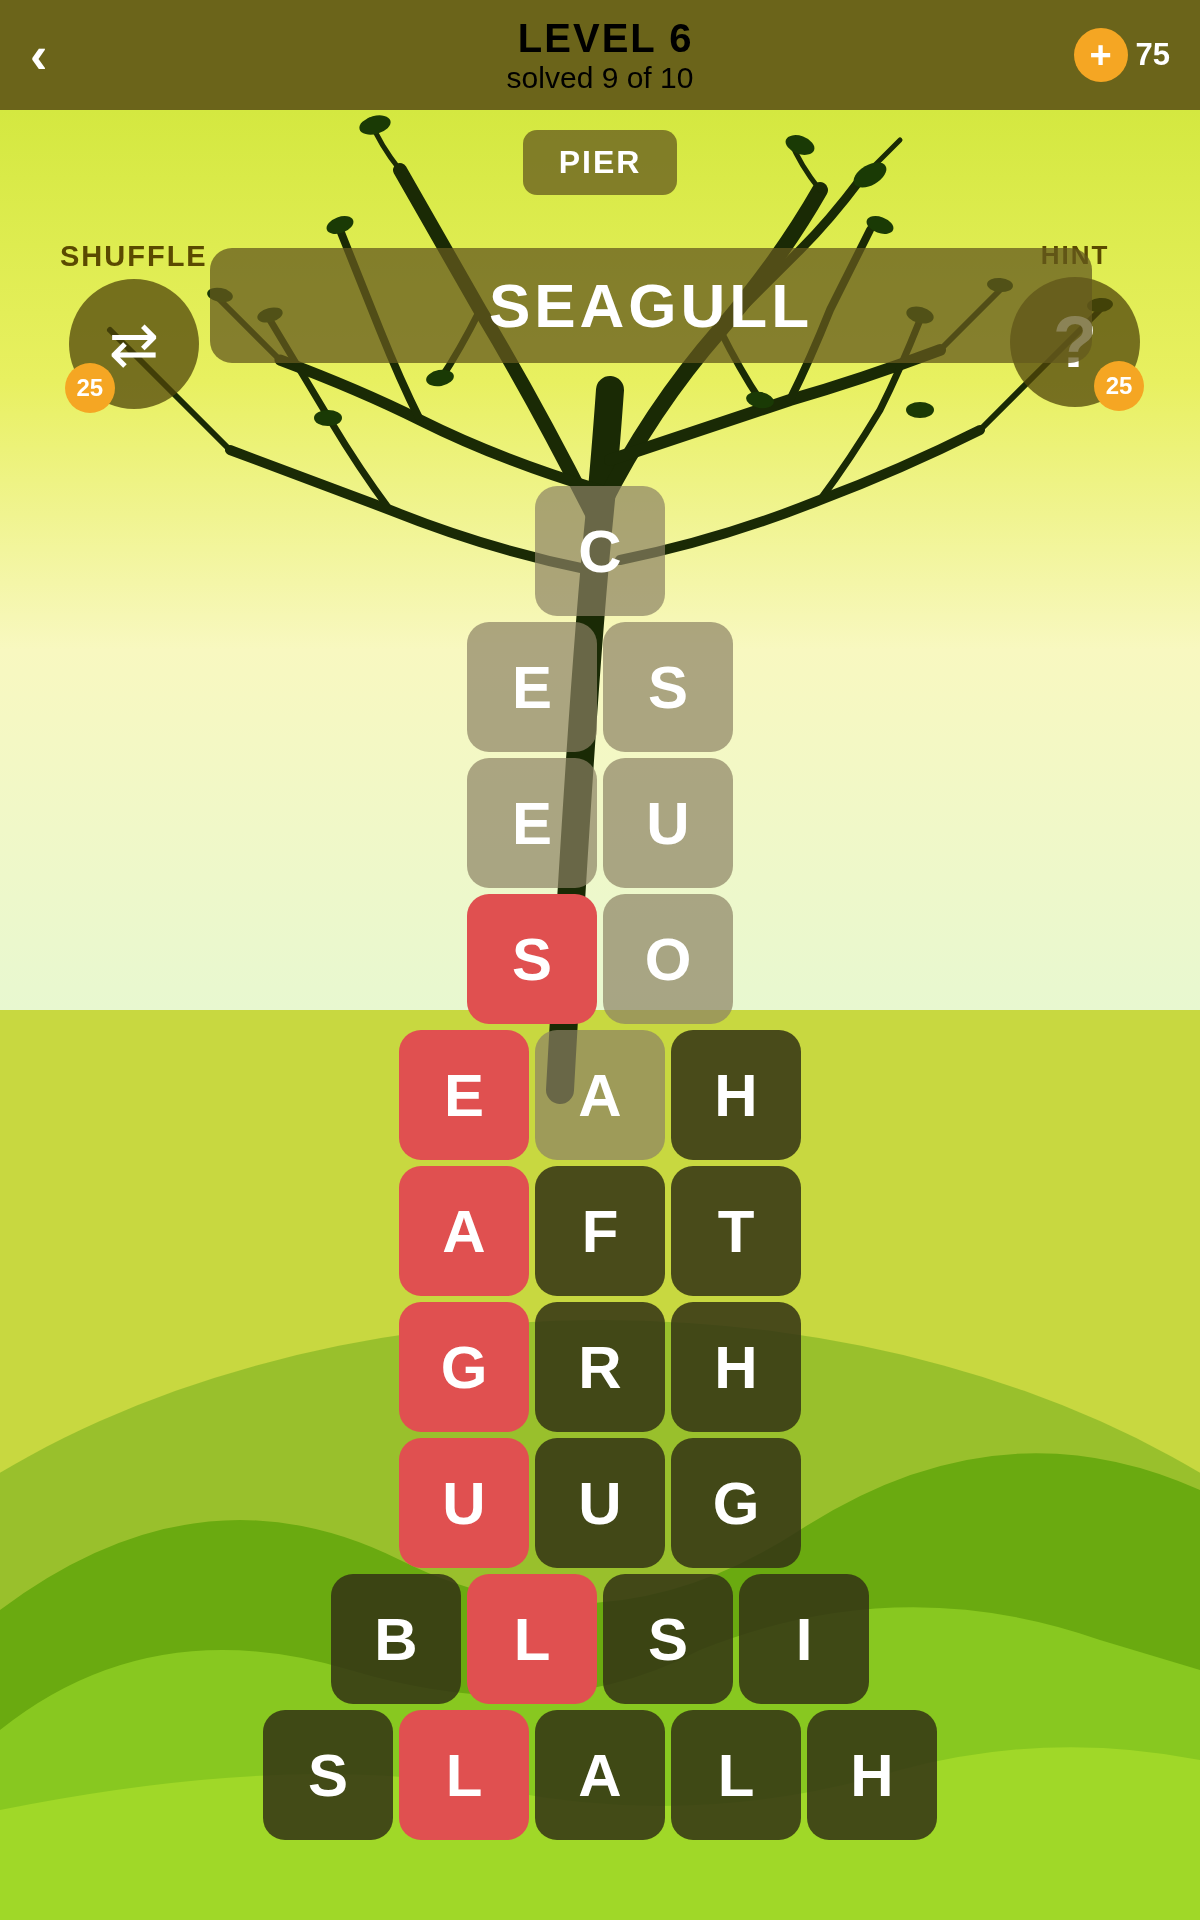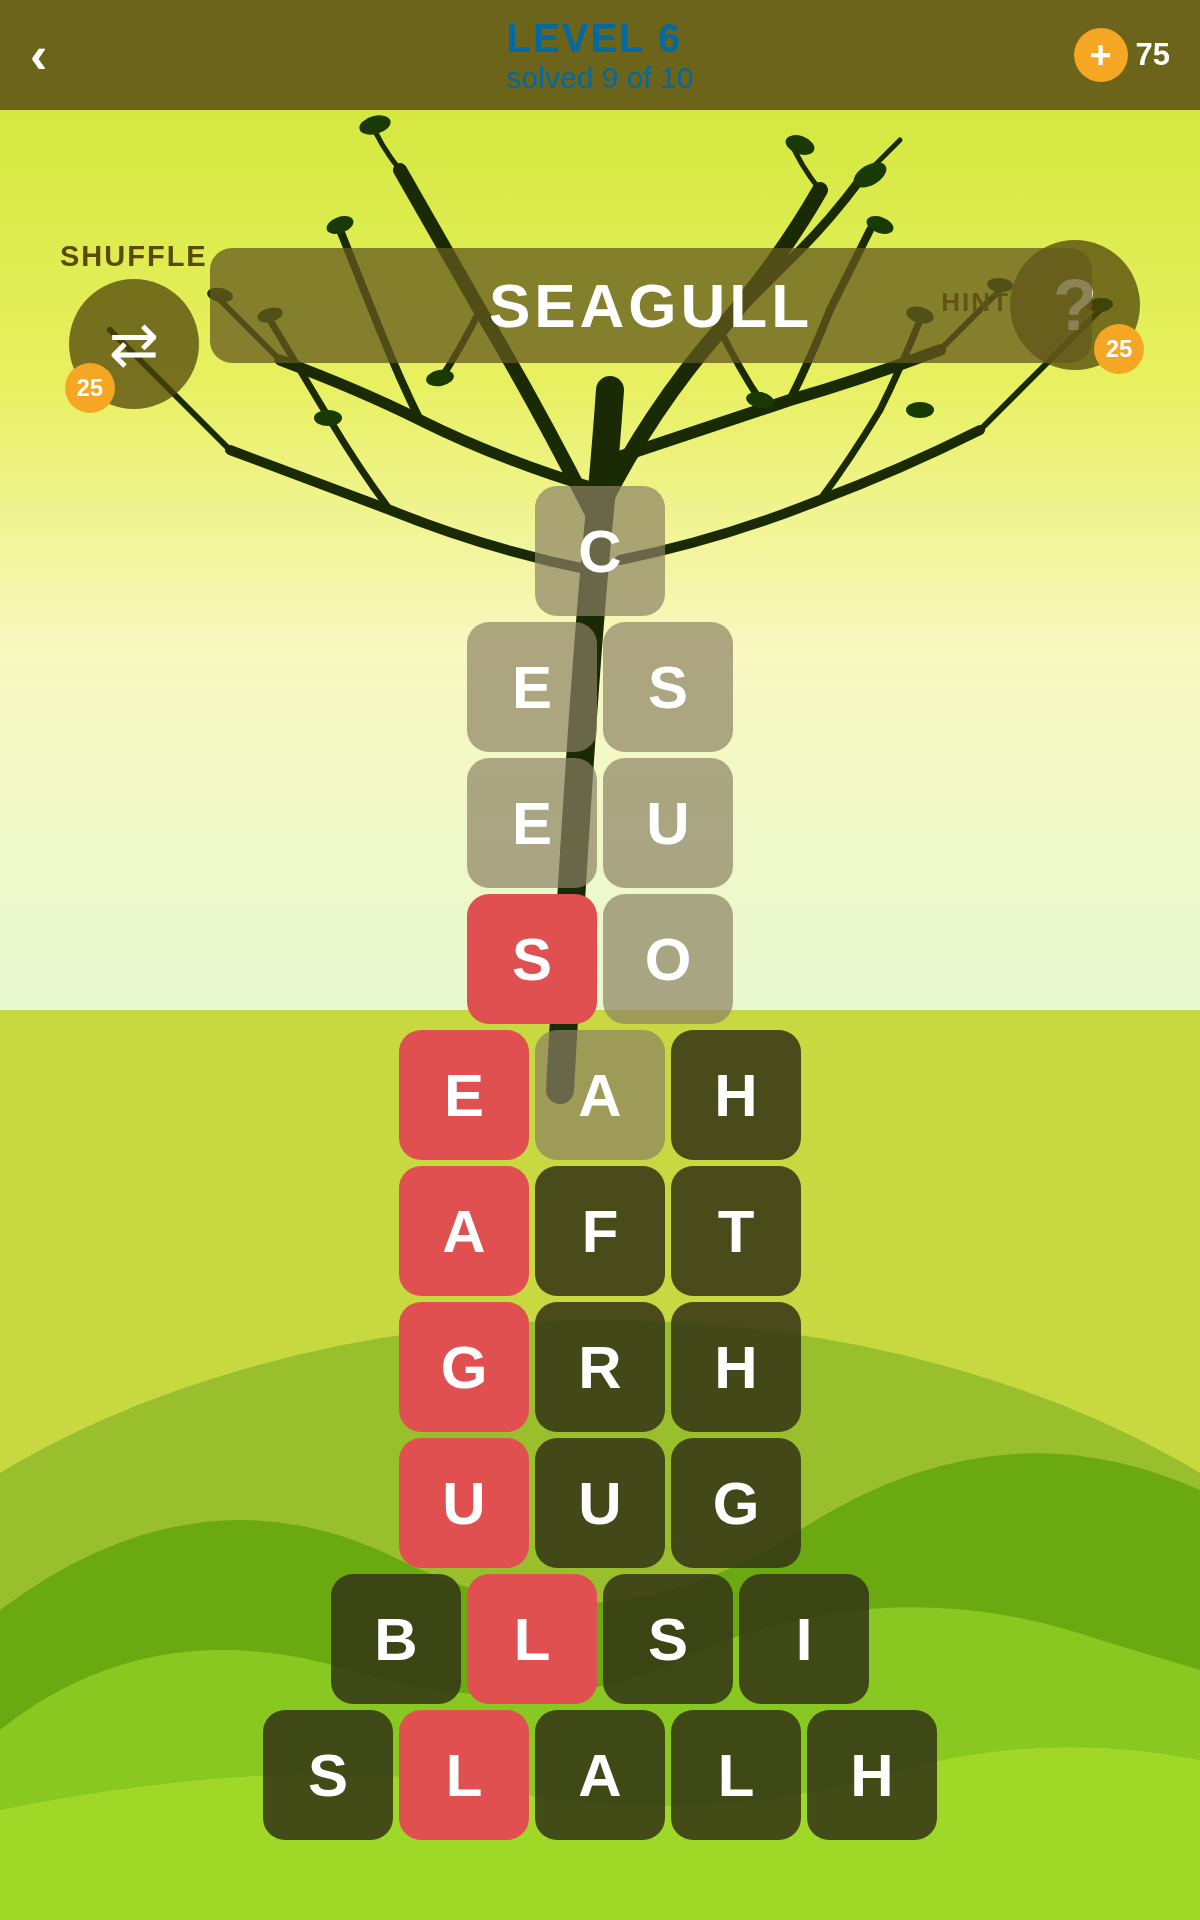--- a/index.html
+++ b/index.html
@@ -29,22 +29,22 @@
     #back-button {
       position: absolute;
       left: 30px;
       color: white;
       font-size: 52px;
       cursor: pointer;
       font-weight: bold;
     }
 
     #level-info {
-      text-align: left;
-      color: #0369a1;
+      text-align: right;
+      color: #000000;
     }
 
     #level-title {
       font-size: 40px;
       font-weight: bold;
       letter-spacing: 2px;
     }
 
     #level-subtitle {
       font-size: 30px;
@@ -152,20 +152,21 @@
       color: white;
       font-size: 24px;
       font-weight: bold;
     }
 
     #hint-area {
       position: absolute;
       top: 240px;
       right: 60px;
       display: flex;
+      flex-direction: column;
       align-items: center;
       z-index: 10;
       text-align: center;
     }
 
     #hint-label {
       color: #5a4a00;
       font-size: 26px;
       font-weight: bold;
       margin-bottom: 6px;
@@ -366,20 +367,21 @@
     <div id="level-title">LEVEL 6</div>
     <div id="level-subtitle">solved 9 of 10</div>
   </div>
   <div id="coins-display">
     <div id="add-coin-btn">+</div>
     <div id="coin-count">75</div>
   </div>
 </div>
 
 <div id="word-chips">
+    <div class="word-chip">PIER</div>
   </div>
 
 <div id="shuffle-area">
   <div id="shuffle-label">SHUFFLE</div>
   <div id="shuffle-btn">
     <span id="shuffle-icon">⇄</span>
     <div id="shuffle-cost">25</div>
   </div>
 </div>
 

